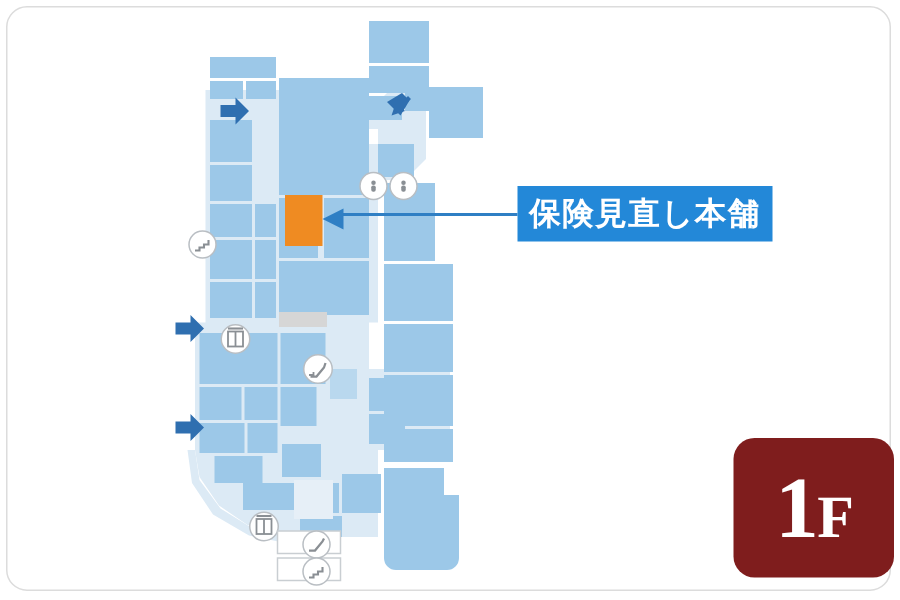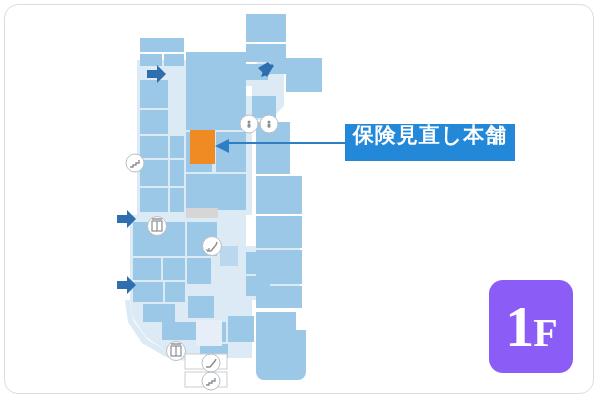--- a/index.html
+++ b/index.html
@@ -5,27 +5,27 @@
   html,body{margin:0;padding:0;background:#ffffff;}
   body{width:600px;height:400px;overflow:hidden;
        font-family:"Liberation Sans","DejaVu Sans",sans-serif;}
   #card{position:absolute;left:4px;top:4px;width:590px;height:390px;
         box-sizing:border-box;background:#fff;border:1px solid #dcdcdc;
         border-radius:14px;}
   #stage{position:absolute;left:0;top:0;width:600px;height:400px;}
   .svgwrap{position:absolute;left:0;top:0;width:600px;height:400px;}
   
   #label{position:absolute;left:345px;top:124px;width:170px;height:37px;
-         background:#2388d8;display:flex;
+         background:#2388d8;display:flex;align-items:center;
          justify-content:center;box-sizing:border-box;}
   #label span{color:#ffffff;font-size:21px;font-weight:700;letter-spacing:1px;
               line-height:1;white-space:nowrap;}
   
-  #floor{position:absolute;left:489px;top:280px;width:84px;height:93px;
-         background:#8b5cf6;border-radius:14px;display:flex;
+  #floor{position:absolute;left:489px;top:292px;width:107px;height:93px;
+         background:#7f1d1d;border-radius:14px;display:flex;
          align-items:center;justify-content:center;}
   #floor span{color:#ffffff;font-size:58px;font-weight:700;line-height:1;
               letter-spacing:-1px;font-family:"Liberation Serif",serif;}
   #floor span .sm{font-size:40px;}
 </style>
 </head>
 <body>
 
 <div id="stage">
 

